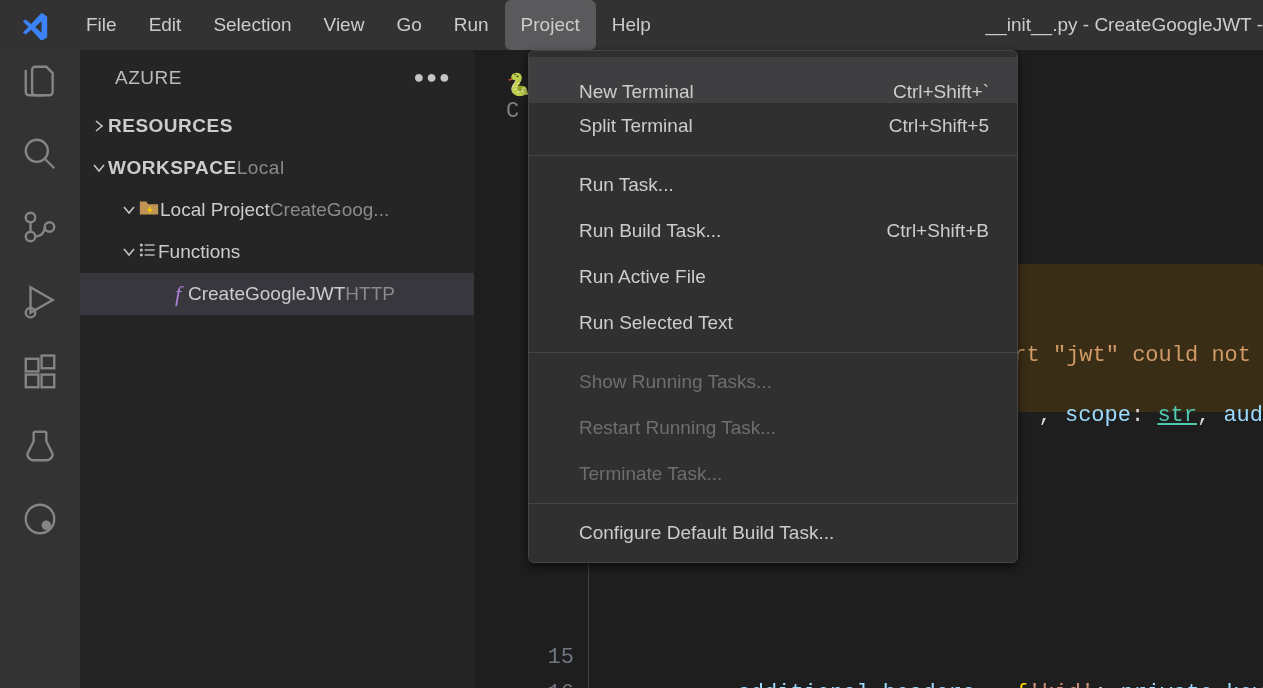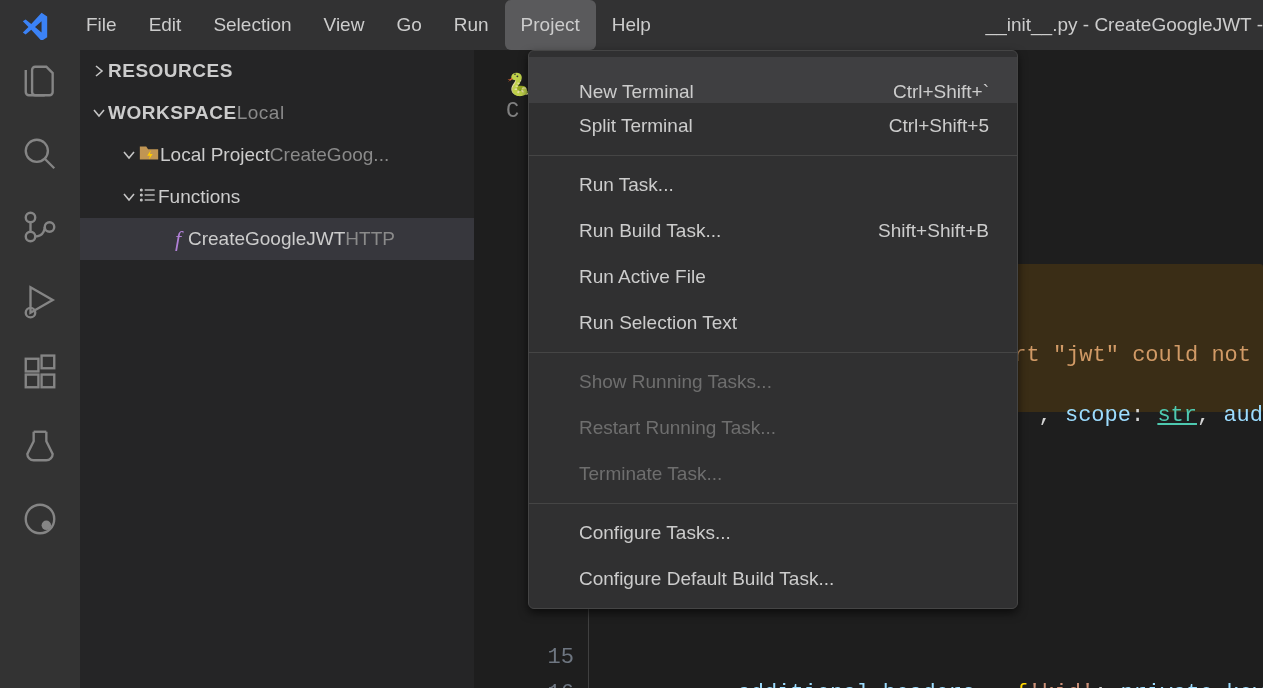--- a/index.html
+++ b/index.html
@@ -261,20 +261,24 @@
     </div>
     <div class="act-item">
       <svg viewBox="0 0 24 24">
           <circle cx="12" cy="12" r="9" fill="none" stroke="#858585"></circle>
           <circle cx="16" cy="16" r="3" fill="#858585" stroke="none"></circle>
         </svg>
     </div>
   </div>
 
   <div class="sidebar">
+    <div class="sidebar-header">
+      <span>AZURE</span>
+      <span class="more">●●●</span>
+    </div>
 
     <div class="tree-row section">
       <span class="chev">
         <svg width="16" height="16" viewBox="0 0 16 16">
             <path d="M5 3l6 5-6 5" stroke="#c5c5c5" stroke-width="1.6" fill="none"></path>
           </svg>
       </span>
       <span>RESOURCES</span>
     </div>
 
@@ -378,45 +382,41 @@
     <span>Split Terminal</span>
     <span class="kb">Ctrl+Shift+5</span>
   </div>
   <div class="sep"></div>
   <div class="dd-row">
     <span>Run Task...</span>
       <span></span>
   </div>
   <div class="dd-row">
     <span>Run Build Task...</span>
-    <span class="kb">Shift+Shift+B</span>
+    <span class="kb">Ctrl+Shift+B</span>
   </div>
   <div class="dd-row">
     <span>Run Active File</span>
       <span></span>
   </div>
   <div class="dd-row">
-    <span>Run Selection Text</span>
+    <span>Run Selected Text</span>
       <span></span>
   </div>
   <div class="sep"></div>
   <div class="dd-row disabled">
     <span>Show Running Tasks...</span>
       <span></span>
   </div>
   <div class="dd-row disabled">
     <span>Restart Running Task...</span>
       <span></span>
   </div>
   <div class="dd-row disabled">
     <span>Terminate Task...</span>
       <span></span>
   </div>
   <div class="sep"></div>
   <div class="dd-row">
-    <span>Configure Tasks...</span>
-      <span></span>
-  </div>
-  <div class="dd-row">
     <span>Configure Default Build Task...</span>
       <span></span>
   </div>
 </div>
 
 </body></html>

